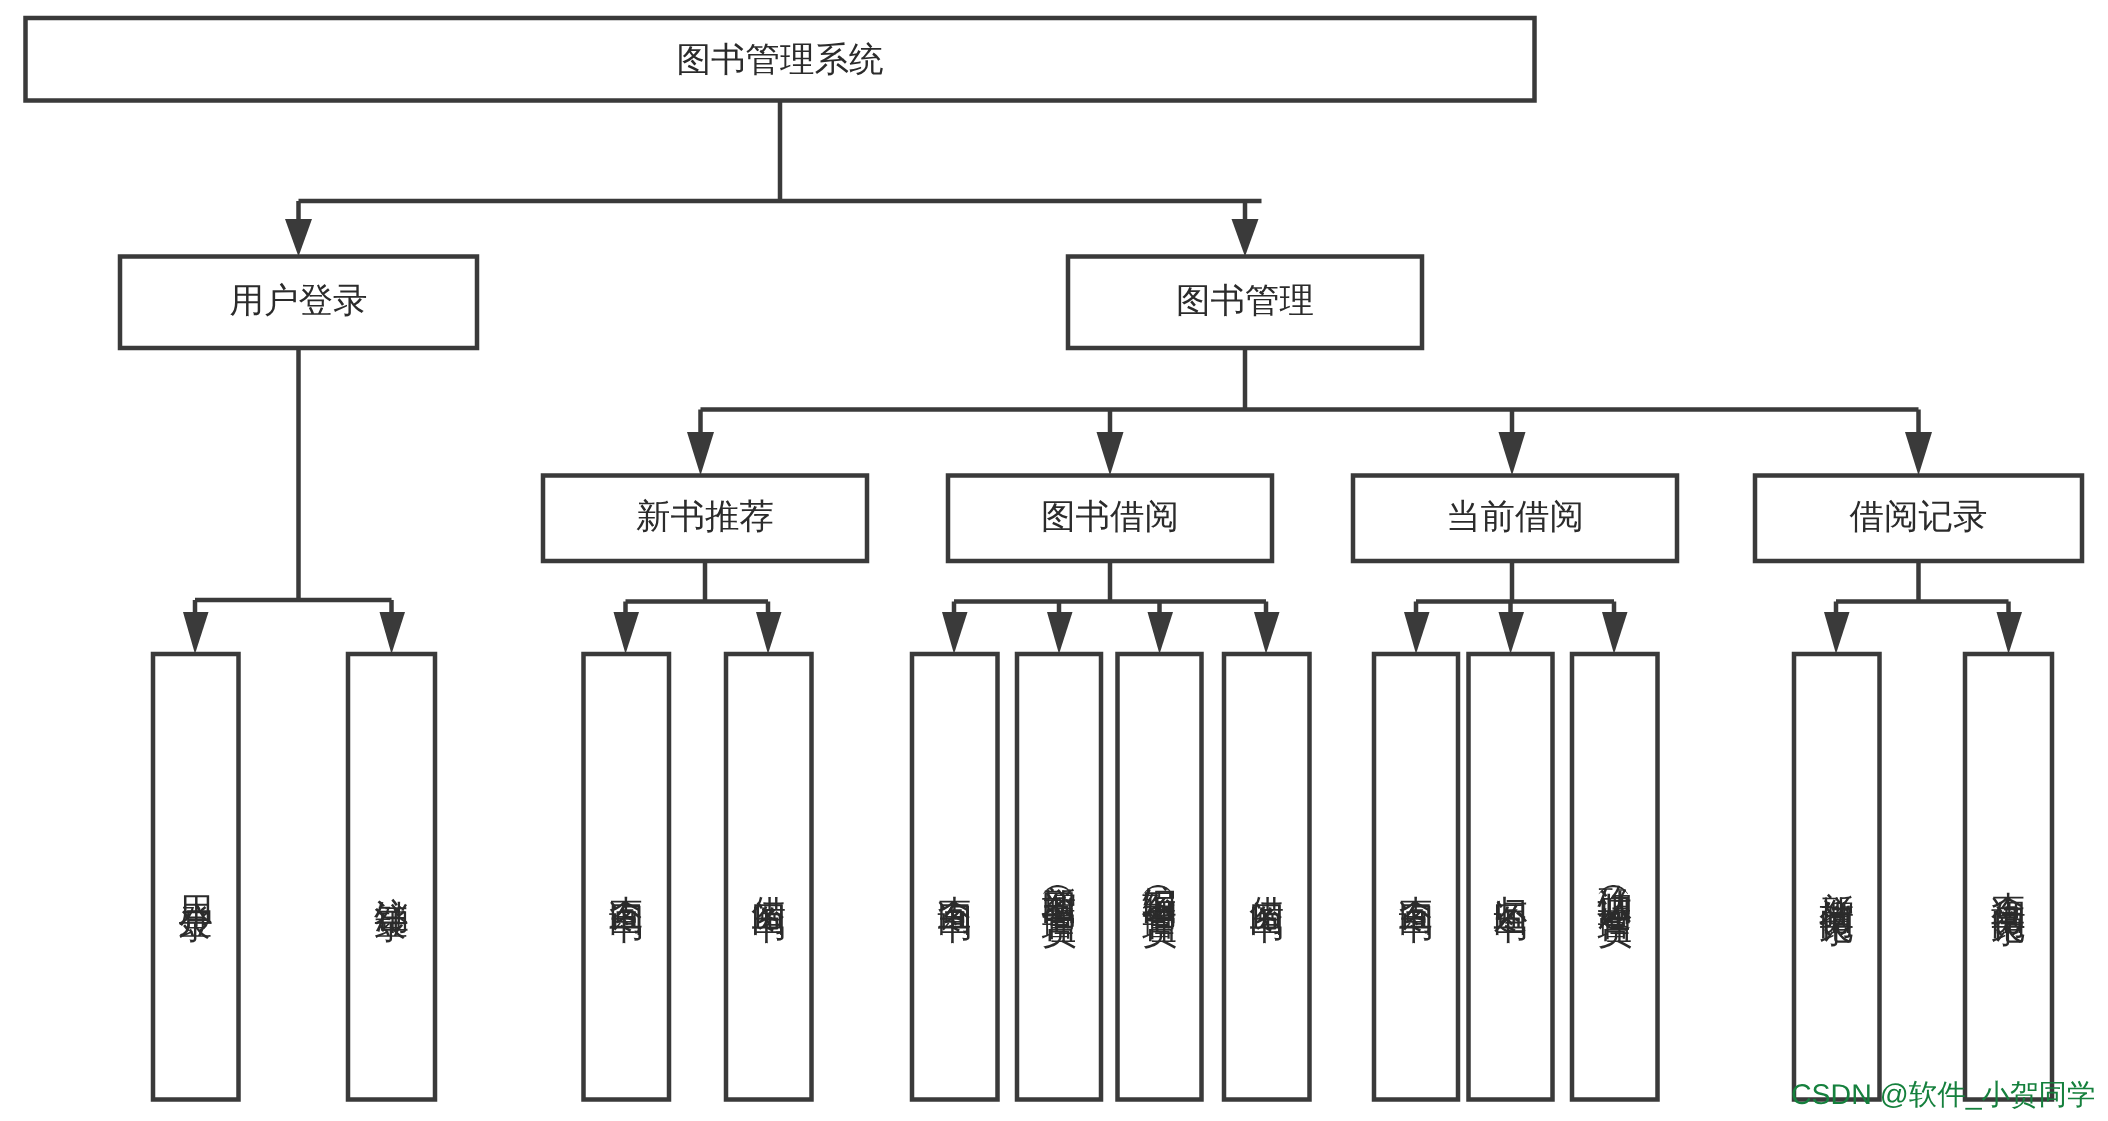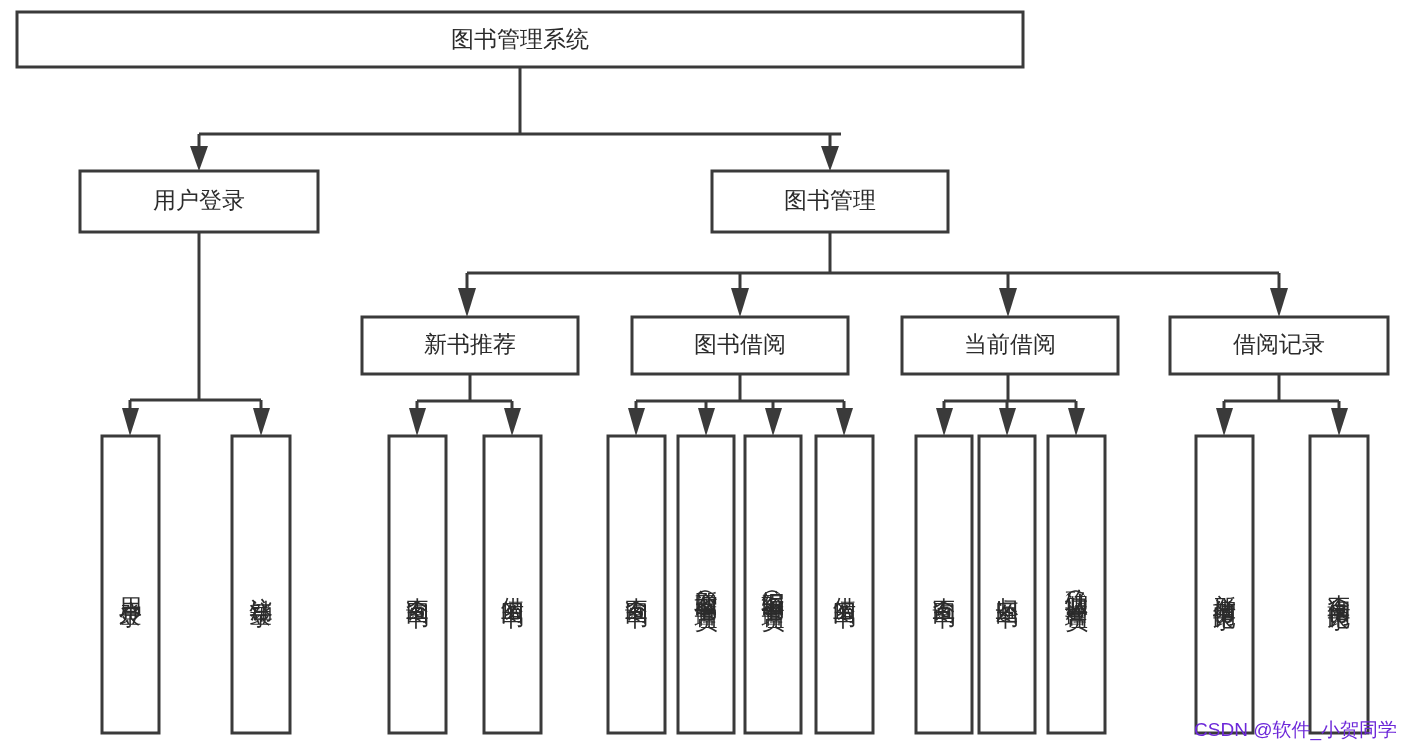--- a/index.html
+++ b/index.html
@@ -61,21 +61,21 @@
     white-space: nowrap;
     pointer-events: none;
     user-select: none;
   }
   .watermark {
     position: absolute;
     right: 8px;
     bottom: 4px;
     font-family: "Liberation Sans", "DejaVu Sans", sans-serif;
     font-size: 19px;
-    color: #6d28d9;
+    color: #15803d;
     white-space: nowrap;
     user-select: none;
   }
 </style>
 </head>
 <body>
 
 <div id="canvas">
 
   <svg class="diagram" viewBox="0 0 1405 747">

